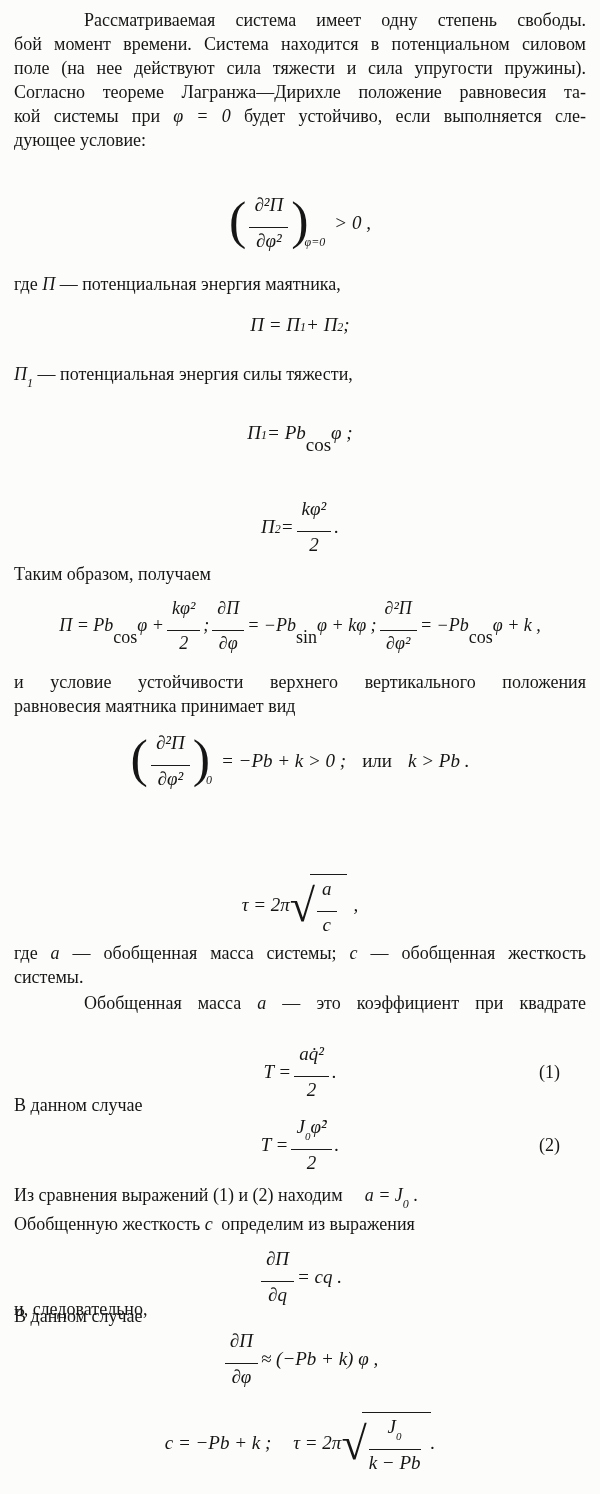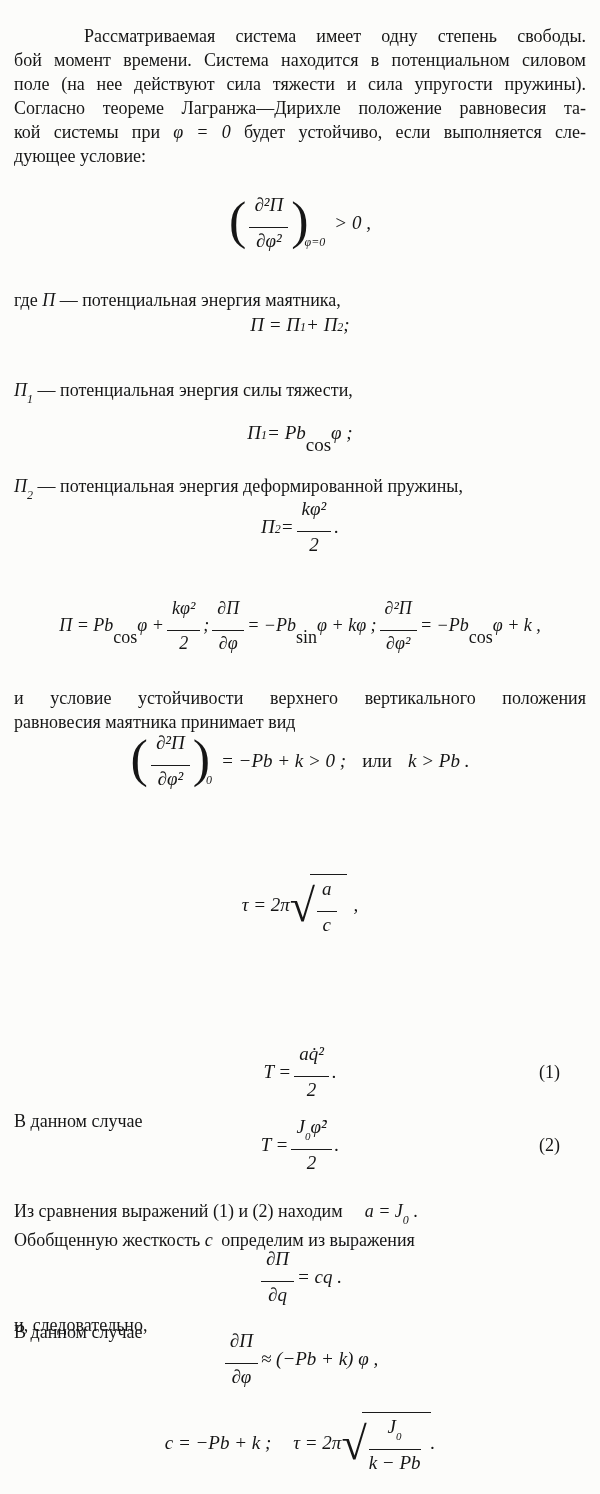--- a/index.html
+++ b/index.html
@@ -2,21 +2,21 @@
 <html><head>
 <meta charset="utf-8">
 <style>
   html,body{margin:0;padding:0;background:#ffffff;}
   #page{
     position:relative;width:600px;height:1494px;overflow:hidden;
     background:#fcfcfa;color:#161616;
     font-family:"Liberation Serif","DejaVu Serif",serif;
   }
   .blk{position:absolute;left:14px;width:572px;}
-  .para{font-size:18px;line-height:24px;text-align:justify;margin-top:16px;}
+  .para{font-size:18px;line-height:24px;text-align:justify;}
   .line{display:block;text-align:justify;}
   .jl{text-align-last:justify;}
   .indent{text-indent:70px;}
   .m{font-style:italic;}
   .up{font-style:normal;margin-top:24px;}
   .formula{
     display:flex;justify-content:center;align-items:center;
     font-size:19px;font-style:italic;line-height:1.15;
   }
   .formula.small{font-size:18px;}
@@ -78,35 +78,35 @@
   </div>
 
   <div class="blk formula" style="top:410px">
     <span>П</span>
       <sub>1</sub>
       <span> = Pb </span>
       <span class="up">cos</span>
       <span> φ ;</span>
   </div>
 
-  <div class="blk para" style="top:458px">
-    <span class="m">П</span><sub>2</sub><span> — потенциальная энергия деформированной пружины,</span>
-  </div>
 
   <div class="blk formula" style="top:498px">
     <span>П</span>
       <sub>2</sub>
       <span> = </span>
       <span class="frac">
         <span class="num">kφ²</span>
         <span class="den">2</span>
       </span>
       <span> .</span>
   </div>
 
+  <div class="blk para" style="top:562px">
+    <span>Таким образом, получаем</span>
+  </div>
 
   <div class="blk formula small" style="top:598px">
     <span>П = Pb </span>
       <span class="up">cos</span>
       <span> φ + </span>
       <span class="frac">
         <span class="num">kφ²</span>
         <span class="den">2</span>
       </span>
       <span> ;  </span>
@@ -147,22 +147,27 @@
 
   <div class="blk formula" style="top:874px">
     <span>τ = 2π</span>
       <span class="sqrt">
         <span class="rad">√</span>
         <span class="radicand"><span class="frac"><span class="num">a</span><span class="den">c</span></span></span>
       </span>
       <span class="tail">,</span>
   </div>
 
+  <div class="blk para" style="top:941px">
+    <span class="line jl"><span>где </span><span class="m">a</span><span> — обобщенная масса системы; </span><span class="m">c</span><span> — обобщенная жесткость</span></span>
+    <span class="line"><span>системы.</span></span>
+  </div>
 
   <div class="blk para" style="top:991px">
+    <span class="line jl indent"><span>Обобщенная масса </span><span class="m">a</span><span> — это коэффициент при квадрате</span></span>
   </div>
 
   <div class="blk formula" style="top:1043px">
     <span>T = </span>
       <span class="frac">
         <span class="num">aq̇²</span>
         <span class="den">2</span>
       </span>
       <span> .</span>
       <span class="eqnum">(1)</span>

